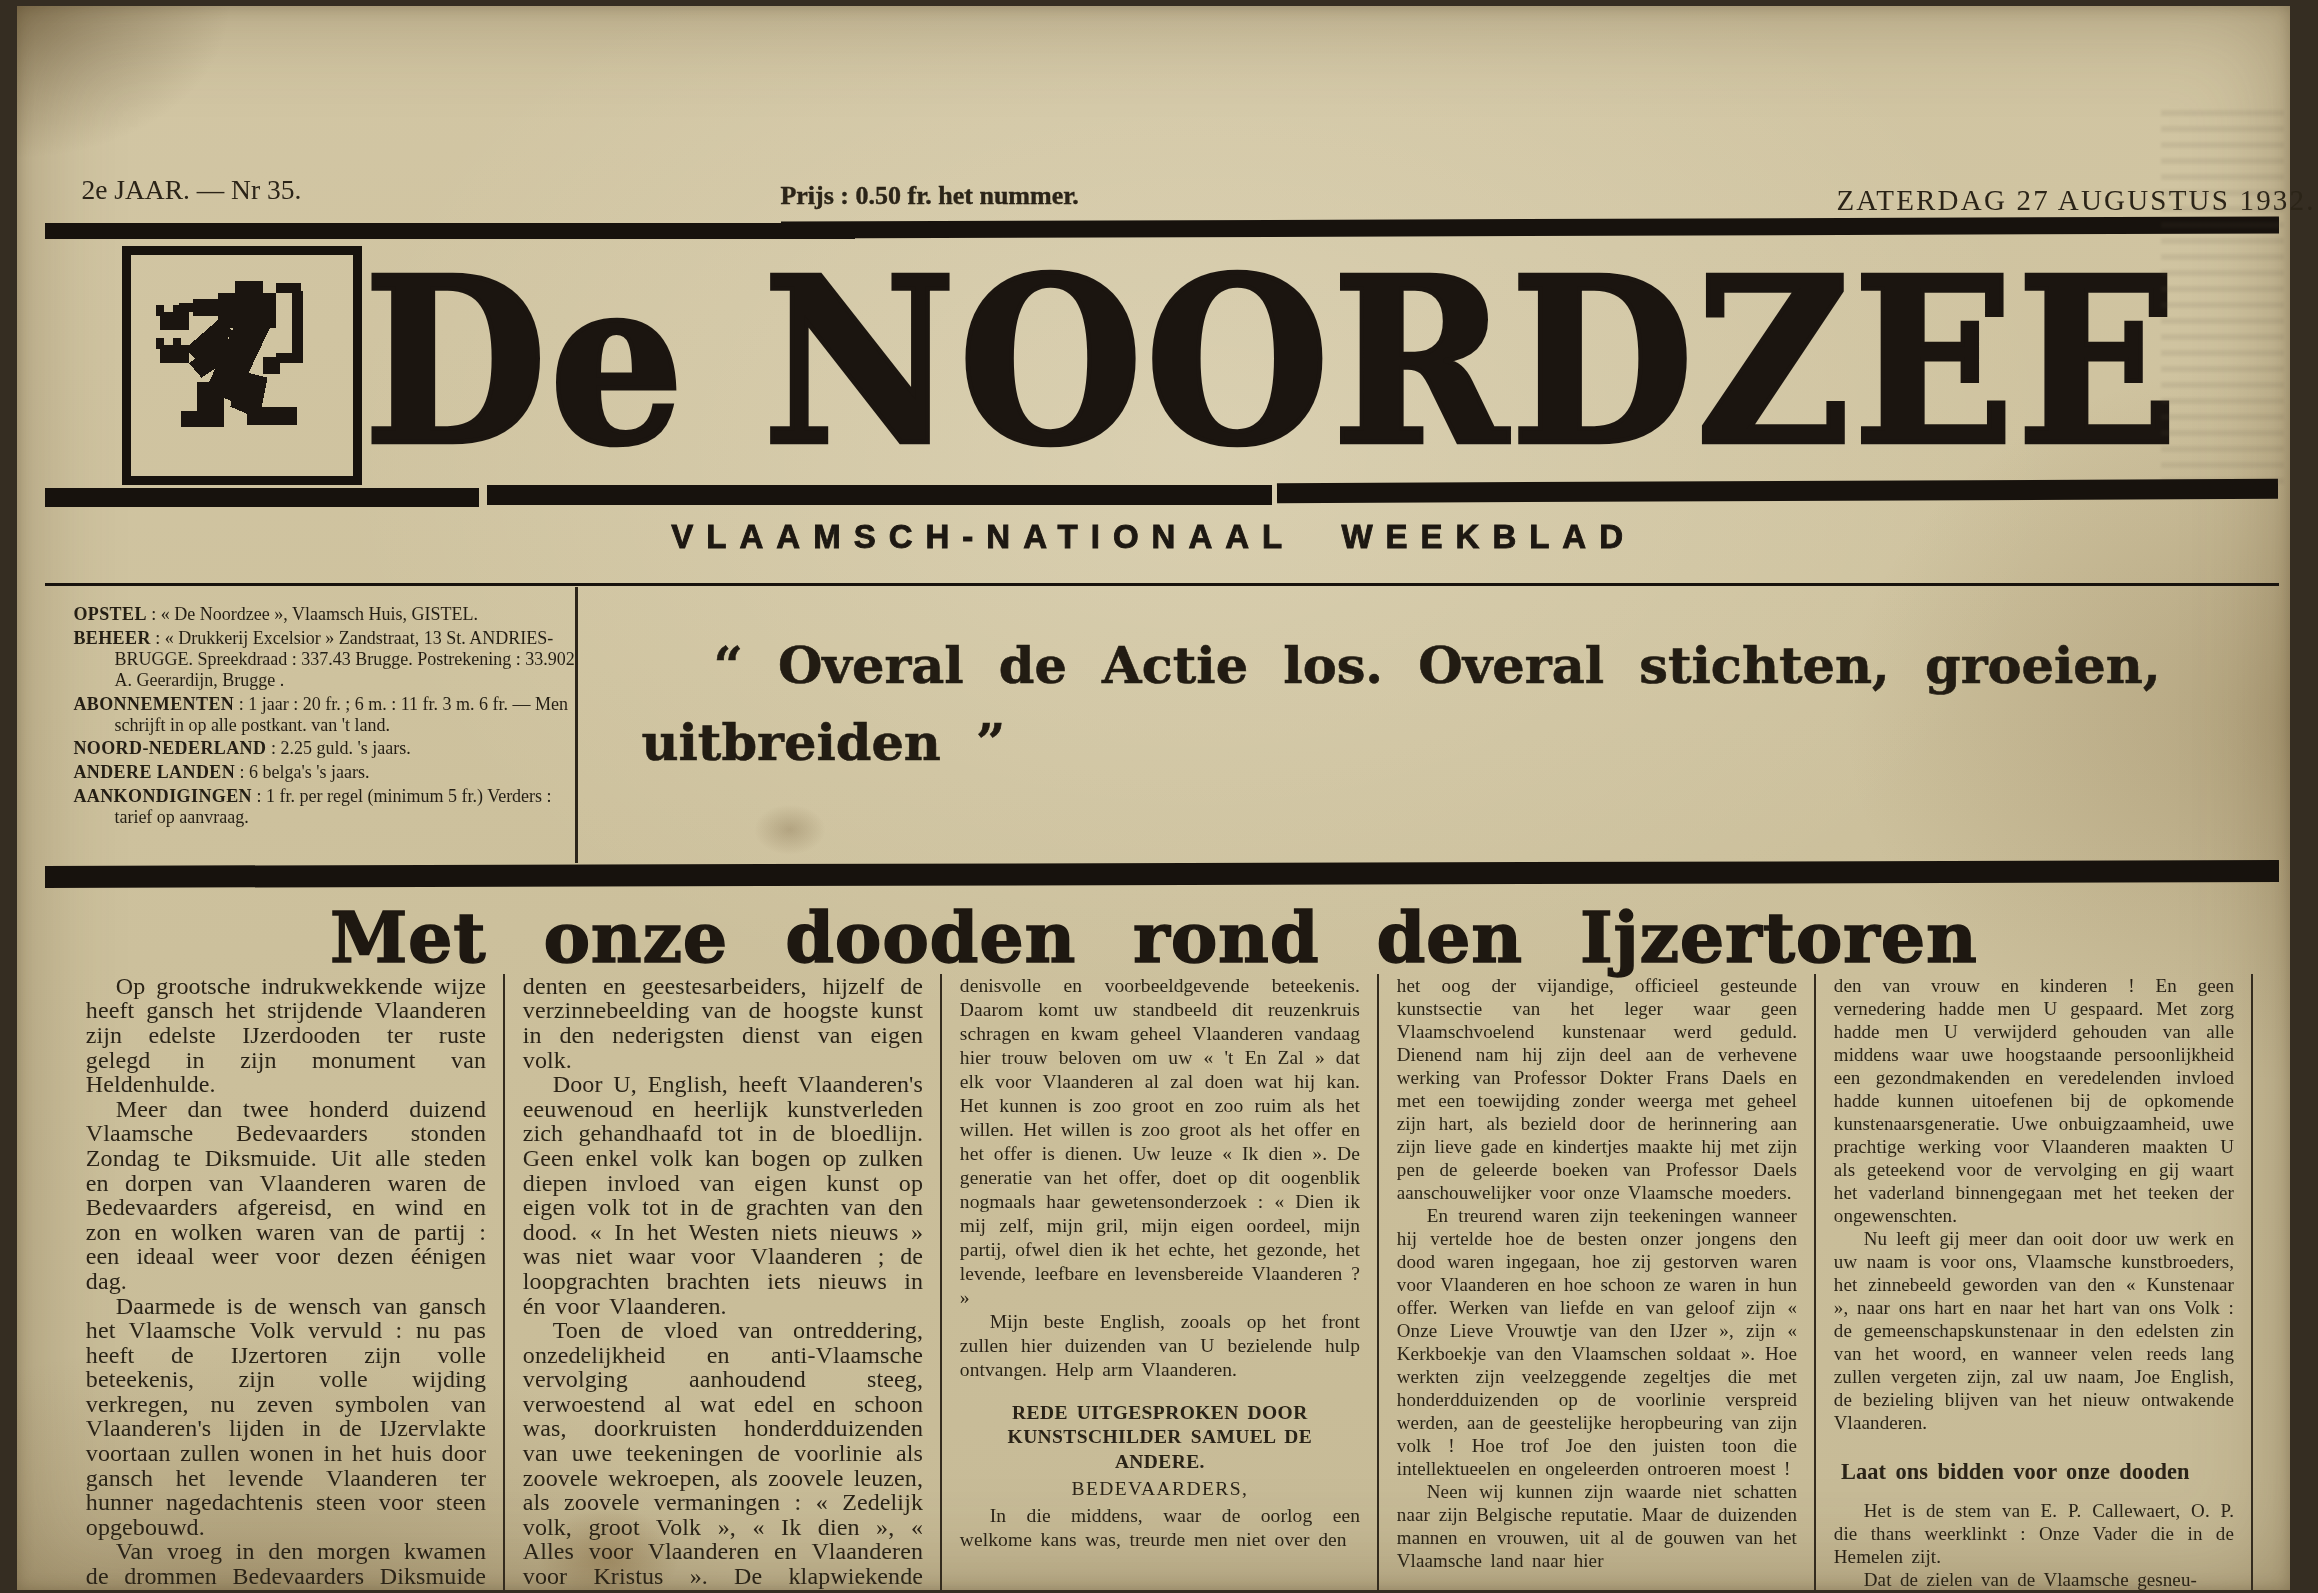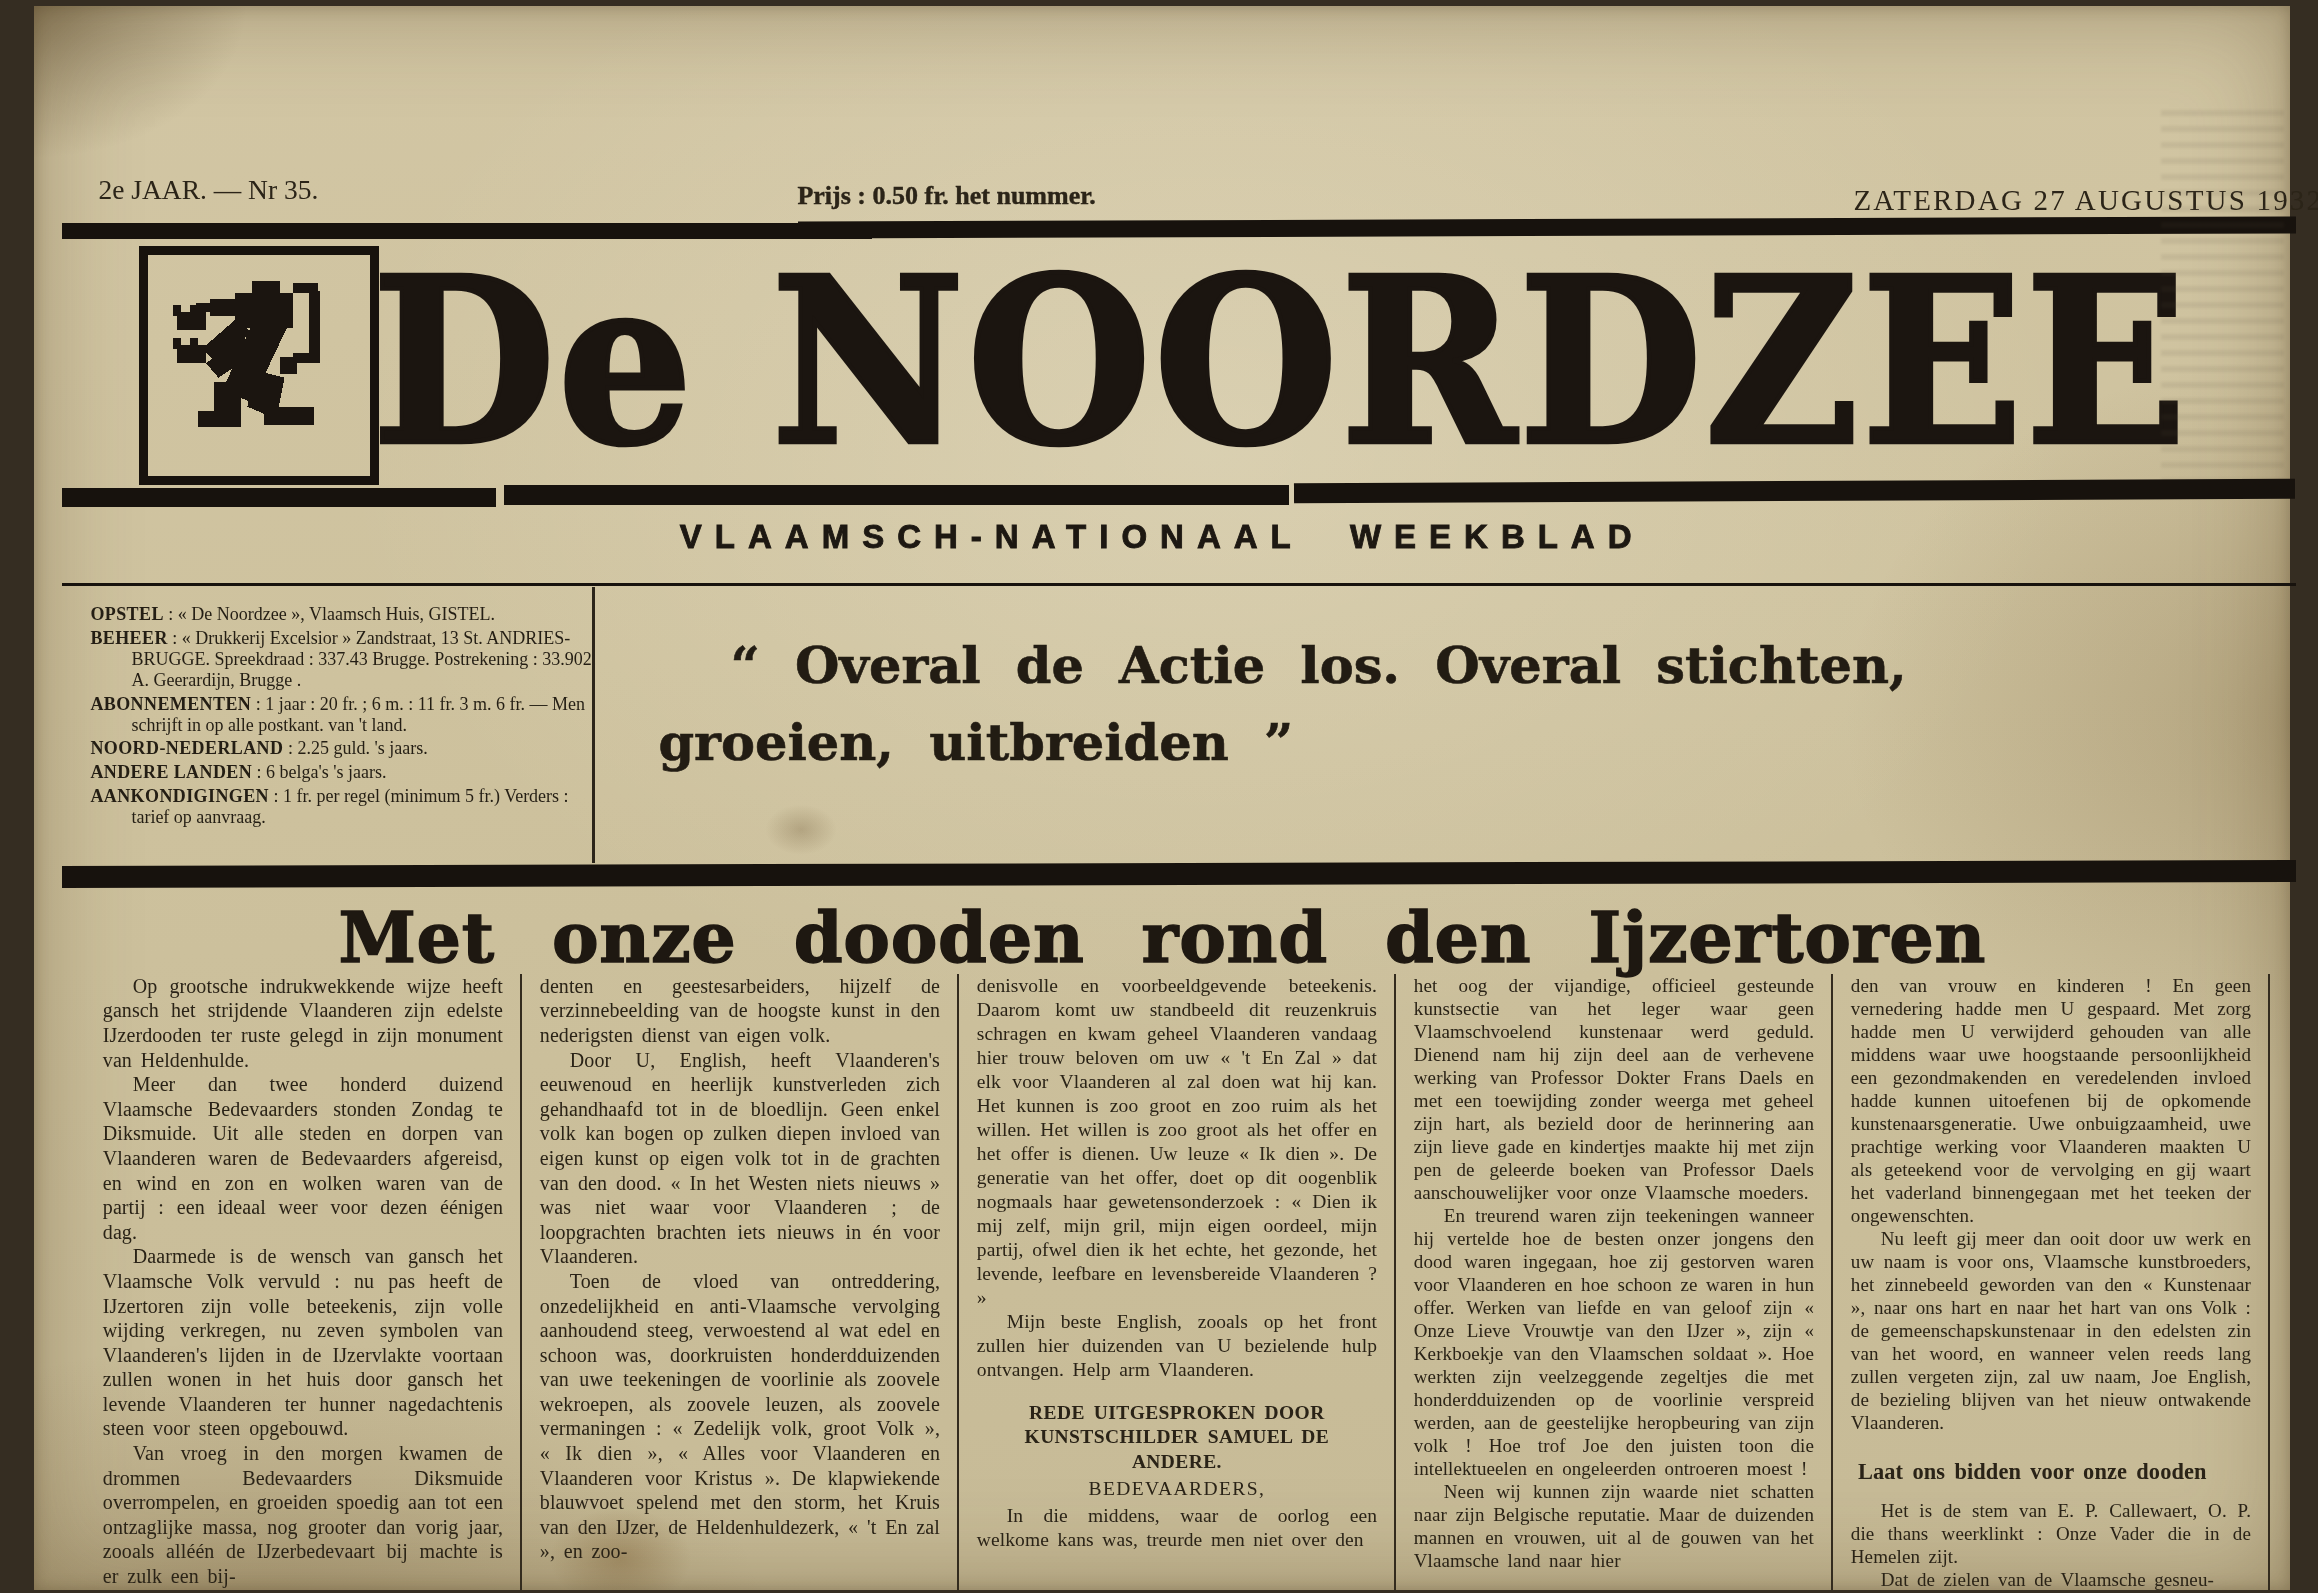--- a/index.html
+++ b/index.html
@@ -6,21 +6,21 @@
   #page{position:relative;width:2319px;height:1594px;background:#2e2densed;overflow:hidden;background:#352d22;font-family:"Liberation Serif","DejaVu Serif",serif;}
   .paper{position:absolute;left:17.4px;top:5.8px;right:29px;bottom:4.3px;
     background:
       radial-gradient(304px 217px at 0% 0%, rgba(74,56,28,.45), transparent 70%),
       radial-gradient(651px 506px at 101% 45%, rgba(116,92,52,.30), transparent 72%),
       radial-gradient(723px 405px at 10% 102%, rgba(104,80,42,.28), transparent 70%),
       radial-gradient(101px 72px at 26% 98%, rgba(118,84,38,.35), transparent 70%),
       radial-gradient(51px 36px at 34% 52%, rgba(96,70,36,.25), transparent 70%),
       radial-gradient(1158px 796px at 52% 28%, rgba(255,252,238,.22), transparent 75%),
       linear-gradient(176deg,#d2c6a4 0%,#cec29e 40%,#c6ba96 100%);
-    box-shadow:inset 0 0 101px rgba(80,58,24,.38), inset 0 0 16px rgba(60,42,16,.30);margin-left:17px;}
+    box-shadow:inset 0 0 101px rgba(80,58,24,.38), inset 0 0 16px rgba(60,42,16,.30);}
   .ghost{position:absolute;opacity:.10;background:repeating-linear-gradient(180deg,transparent 0 10px,#5d5340 10px 16px);filter:blur(1.4px);}
   .txt{color:#251f16;}
   .meta{position:absolute;white-space:nowrap;color:#2b2418;}
   .meta-issue{left:64px;top:168px;font-size:27.5px;}
   .meta-price{left:763px;top:175px;font-size:26px;font-weight:bold;-webkit-text-stroke:0.4px #2b2418;}
   .meta-date{left:1819px;top:178px;font-size:29px;letter-spacing:2.2px;}
   .bar{position:absolute;background:#17120d;}
   .logo-box{position:absolute;left:105px;top:240px;width:240px;height:239px;border:9.4px solid #17120d;box-sizing:border-box;padding:7.2px;}
   .logo-box svg{width:100%;height:100%;}
   .mast-title{position:absolute;left:346px;right:109px;top:233px;height:246px;display:flex;align-items:center;justify-content:center;
@@ -30,21 +30,21 @@
     font-weight:bold;font-size:33px;letter-spacing:13px;word-spacing:24.6px;color:#1d1812;-webkit-text-stroke:0.9px #1d1812;}
   .colophon{position:absolute;left:56px;top:598px;width:514px;font-size:18px;line-height:21px;color:#241e14;}
   .colo-line{padding-left:41px;text-indent:-41px;margin-bottom:2.9px;}
   .colo-label{font-weight:bold;letter-spacing:0.4px;}
   .vdiv{position:absolute;background:#2c251a;}
   .quote{position:absolute;left:624px;right:122px;top:621px;font-family:"DejaVu Serif","Liberation Serif",serif;
     font-weight:bold;font-size:51px;line-height:1.52;word-spacing:17.4px;color:#221c13;text-indent:72px;-webkit-text-stroke:0.6px #221c13;}
   .headline{position:absolute;left:0;right:0;top:890px;text-align:center;font-family:"DejaVu Serif","Liberation Serif",serif;
     font-weight:bold;font-size:70px;word-spacing:32px;letter-spacing:0.7px;color:#1e1811;-webkit-text-stroke:1.4px #1e1811;}
   .columns{position:absolute;left:51px;top:968px;width:2183px;bottom:0;display:flex;overflow:hidden;border-right:2.2px solid #332b1e;}
-  .col{flex:1 1 0;padding:0 17.4px;box-sizing:border-box;font-size:20px;line-height:24.6px;text-align:justify;color:#2a2317;word-spacing:3.6px;letter-spacing:0.1px;overflow:hidden;}
+  .col{flex:1 1 0;padding:0 17.4px;box-sizing:border-box;font-size:24px;line-height:24.6px;text-align:justify;color:#2a2317;word-spacing:3.6px;letter-spacing:0.1px;overflow:hidden;}
   .col + .col{border-left:2.2px solid #332b1e;}
   .col:nth-child(3){font-size:19.5px;line-height:24px;}
   .col:nth-child(4),.col:nth-child(5){font-size:19px;line-height:23px;}
   .blk-p{text-indent:30px;}
   .blk-pc{text-indent:0;}
   .blk-sh1{font-weight:bold;text-align:center;text-indent:0;line-height:1.25;margin:19px 7.2px 2.9px;letter-spacing:0.4px;}
   .blk-sh2{text-align:center;text-indent:0;letter-spacing:1.4px;margin-bottom:2.9px;}
   .blk-sh3{font-weight:bold;text-indent:0;font-size:22.4px;margin:26px 0 16px 7.2px;text-align:left;}
 </style>
 </head>

